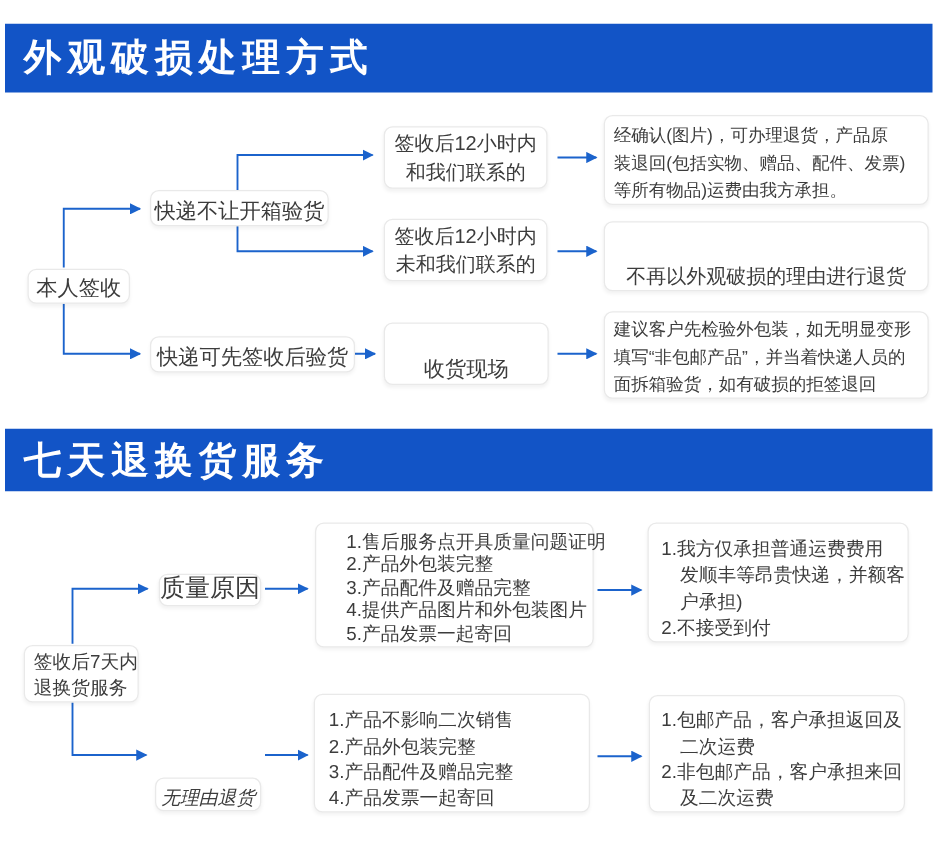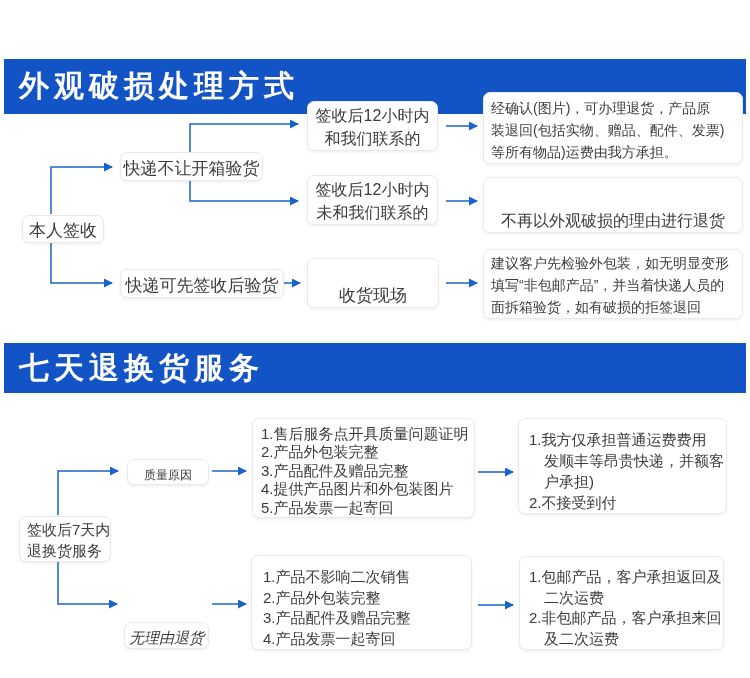--- a/index.html
+++ b/index.html
@@ -39,21 +39,21 @@
       <path class="conn" marker-end="url(#ah)" d="M446,283 L477,283"></path>
       <path class="conn" marker-end="url(#ah)" d="M58,515 L58,471 L118,471"></path>
       <path class="conn" marker-end="url(#ah)" d="M58,562 L58,604 L117,604"></path>
       <path class="conn" marker-end="url(#ah)" d="M212,471 L246,471"></path>
       <path class="conn" marker-end="url(#ah)" d="M478,472 L513,472"></path>
       <path class="conn" marker-end="url(#ah)" d="M212,604 L246,604"></path>
       <path class="conn" marker-end="url(#ah)" d="M478,605 L513,605"></path>
     </svg>
   </div>
 
-  <div class="hdr" style="top:19px;margin-top:40px;">
+  <div class="hdr" style="top:19px;">
     <span>外观破损处理方式</span>
   </div>
 
   <div class="node" style="left:22px;top:215px;width:82px;height:28px;font-size:17px;">
     <div>本人签收</div>
   </div>
 
   <div class="node" style="left:120px;top:152px;width:143px;height:29px;font-size:17px;">
     <div>快递不让开箱验货</div>
   </div>
@@ -94,29 +94,29 @@
 
   <div class="hdr" style="top:343px;height:50px;">
     <span>七天退换货服务</span>
   </div>
 
   <div class="node left" style="left:19px;top:516px;width:92px;height:46px;font-size:15px;line-height:21px;padding-left:7px;">
     <div>签收后7天内</div>
     <div>退换货服务</div>
   </div>
 
-  <div class="node" style="left:127px;top:459px;width:82px;height:26px;font-size:12px;">
+  <div class="node" style="left:127px;top:459px;width:82px;height:26px;font-size:20px;">
     <div>质量原因</div>
   </div>
 
   <div class="node" style="left:124px;top:622px;width:85px;height:27px;font-size:15px;font-style:italic;">
     <div>无理由退货</div>
   </div>
 
-  <div class="node left" style="left:252px;top:418px;width:223px;height:100px;font-size:15px;line-height:18.5px;padding-left:8px;">
+  <div class="node left" style="left:252px;top:418px;width:223px;height:100px;font-size:15px;line-height:18.5px;padding-left:24px;">
     <div>1.售后服务点开具质量问题证明</div>
     <div>2.产品外包装完整</div>
     <div>3.产品配件及赠品完整</div>
     <div>4.提供产品图片和外包装图片</div>
     <div>5.产品发票一起寄回</div>
   </div>
 
   <div class="node left" style="left:518px;top:418px;width:209px;height:96px;font-size:15px;line-height:21px;padding-left:10px;">
     <div>1.我方仅承担普通运费费用</div>
     <div>　发顺丰等昂贵快递，并额客</div>

